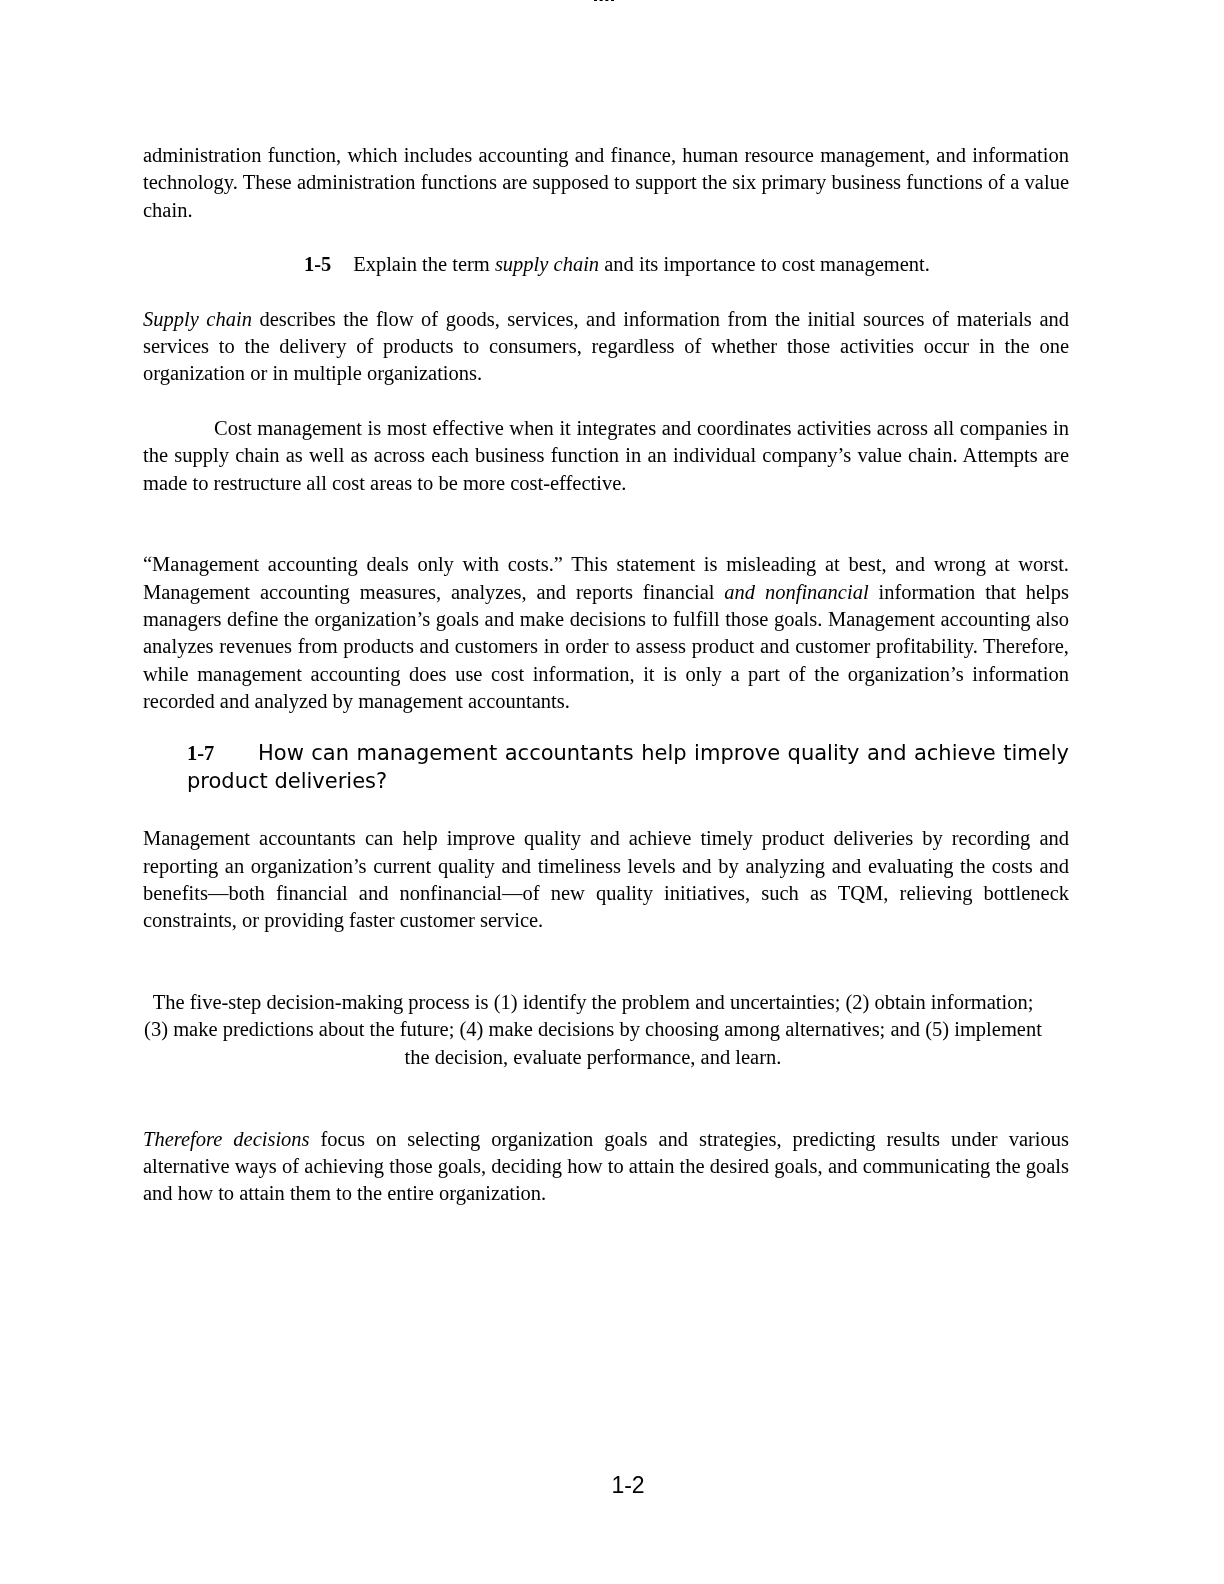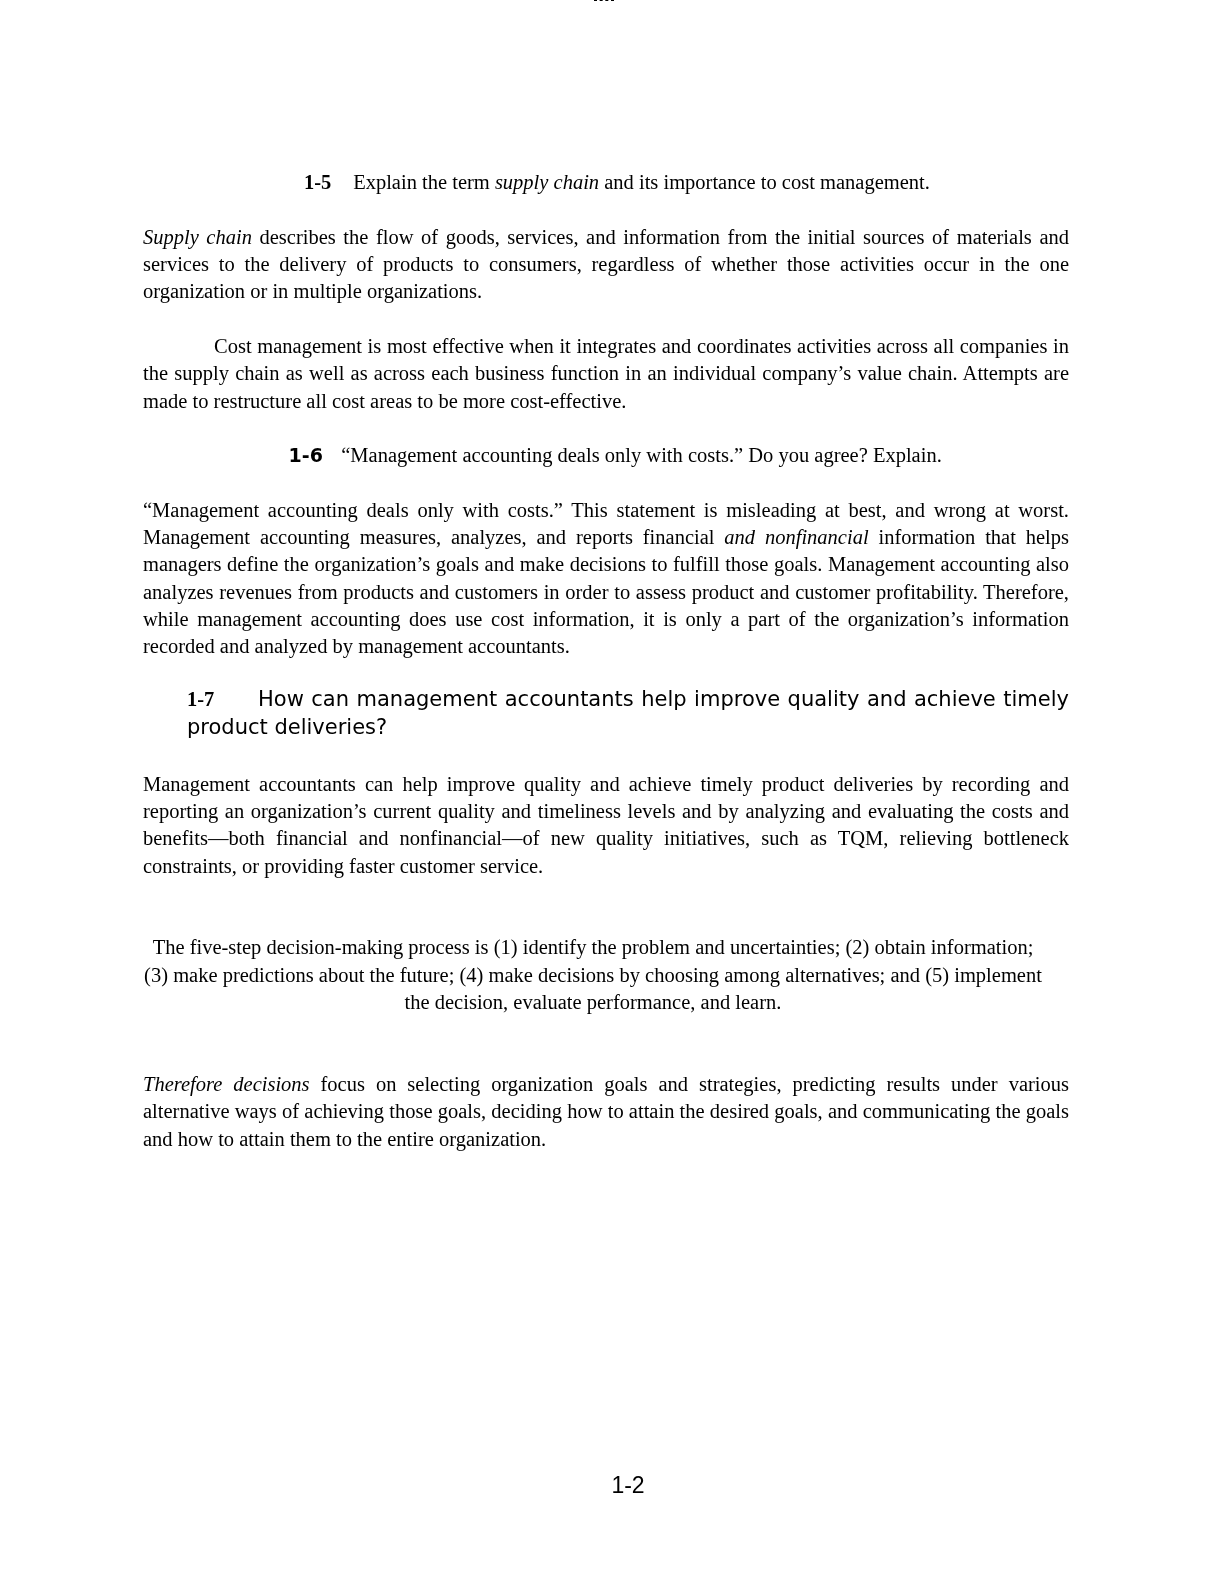--- a/index.html
+++ b/index.html
@@ -16,30 +16,30 @@
   .footer { position: absolute; left: 16px; width: 1224px; top: 1472px; text-align: center; font-family: Liberation Sans, sans-serif; font-size: 23px; }
   i { font-style: italic; }
 </style>
 </head>
 <body>
 
 <div class="header-mark"></div>
 
 <div class="page">
 
+  <p>administration function, which includes accounting and finance, human resource management, and information technology. These administration functions are supposed to support the six primary business functions of a value chain.</p>
   <div class="gap"></div>
 
   <p class="q"><span class="num">1-5</span><span>Explain the term </span><i>supply chain</i><span> and its importance to cost management.</span></p>
   <div class="gap"></div>
   <p><i>Supply chain</i><span> describes the flow of goods, services, and information from the initial sources of materials and services to the delivery of products to consumers, regardless of whether those activities occur in the one organization or in multiple organizations.</span></p>
   <div class="gap"></div>
   <p class="indent">Cost management is most effective when it integrates and coordinates activities across all companies in the supply chain as well as across each business function in an individual company’s value chain. Attempts are made to restructure all cost areas to be more cost-effective.</p>
   <div class="gap"></div>
 
-  <p class="q"><span class="num num-sans">1-6</span><span>“Management accounting deals only with costs.” Do you agree? Explain.</span></p>
   <div class="gap"></div>
   <p><span>“Management accounting deals only with costs.” This statement is misleading at best, and wrong at worst. Management accounting measures, analyzes, and reports financial </span><i>and nonfinancial</i><span> information that helps managers define the organization’s goals and make decisions to fulfill those goals. Management accounting also analyzes revenues from products and customers in order to assess product and customer profitability. Therefore, while management accounting does use cost information, it is only a part of the organization’s information recorded and analyzed by management accountants.</span></p>
   <div class="gap" style="height:24px"></div>
 
   <p class="sans-q" style="text-align:justify"><span class="num" style="font-family:'Liberation Serif',serif;font-size:20.5px">1-7</span><span>How can management accountants help improve quality and achieve timely product deliveries?</span></p>
   <div class="gap" style="height:30px"></div>
   <p>Management accountants can help improve quality and achieve timely product deliveries by recording and reporting an organization’s current quality and timeliness levels and by analyzing and evaluating the costs and benefits—both financial and nonfinancial—of new quality initiatives, such as TQM, relieving bottleneck constraints, or providing faster customer service.</p>
   <div class="gap"></div>
 
   <div class="gap"></div>

